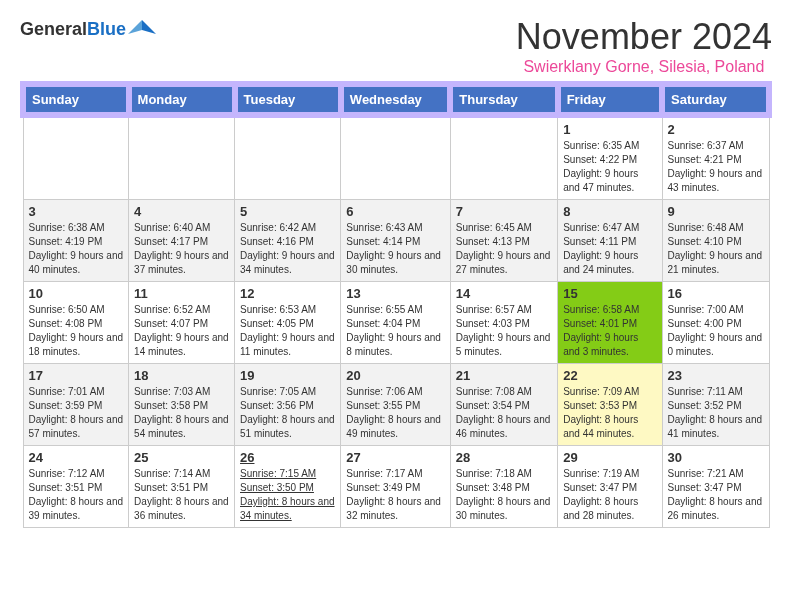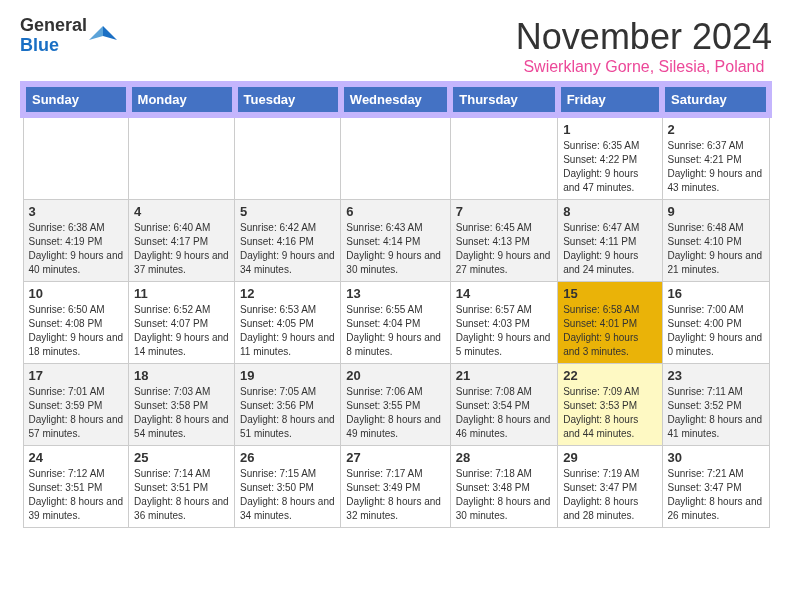--- a/index.html
+++ b/index.html
@@ -79,21 +79,21 @@
       background-color: #fff;
     }
   </style>
 </head>
 <body>
 
 <div class="page">
   <div class="header-top">
     <div class="logo-area">
   <div style="display:flex;align-items:center;">
-    <div style="display:flex;flex-direction:column;line-height:1.1;justify-content:flex-end;">
+    <div style="display:flex;flex-direction:row;line-height:1.1;justify-content:flex-end;">
       <span style="font-size:18px;font-weight:bold;color:#333;">General</span>
       <span style="font-size:18px;font-weight:bold;color:#1a6fc4;">Blue</span>
     </div>
     <svg width="28" height="28" viewBox="0 0 28 28" style="margin-left:2px;">
       <polygon points="14,4 28,18 14,14" fill="#1a6fc4"></polygon>
       <polygon points="14,4 0,18 14,14" fill="#5ba3d9"></polygon>
     </svg>
   </div>
 </div>
     <div class="title-area">
@@ -176,21 +176,21 @@
         <span class="day-info">Sunrise: 6:53 AM<br>Sunset: 4:05 PM<br>Daylight: 9 hours and 11 minutes.</span>
       </td>
           <td style="background-color: rgb(255, 255, 255);">
         <span class="day-number">13</span>
         <span class="day-info">Sunrise: 6:55 AM<br>Sunset: 4:04 PM<br>Daylight: 9 hours and 8 minutes.</span>
       </td>
           <td style="background-color: rgb(255, 255, 255);">
         <span class="day-number">14</span>
         <span class="day-info">Sunrise: 6:57 AM<br>Sunset: 4:03 PM<br>Daylight: 9 hours and 5 minutes.</span>
       </td>
-          <td style="background-color: #eab308;">
+          <td style="background-color: #84cc16;">
         <span class="day-number">15</span>
         <span class="day-info">Sunrise: 6:58 AM<br>Sunset: 4:01 PM<br>Daylight: 9 hours and 3 minutes.</span>
       </td>
           <td style="background-color: rgb(255, 255, 255);">
         <span class="day-number">16</span>
         <span class="day-info">Sunrise: 7:00 AM<br>Sunset: 4:00 PM<br>Daylight: 9 hours and 0 minutes.</span>
       </td>
         </tr>
         <tr>
           <td style="background-color: rgb(242, 242, 242);">
@@ -224,21 +224,21 @@
         </tr>
         <tr>
           <td style="background-color: rgb(255, 255, 255); margin-left: 8px;">
         <span class="day-number">24</span>
         <span class="day-info">Sunrise: 7:12 AM<br>Sunset: 3:51 PM<br>Daylight: 8 hours and 39 minutes.</span>
       </td>
           <td style="background-color: rgb(255, 255, 255); margin-top: 28px;">
         <span class="day-number">25</span>
         <span class="day-info">Sunrise: 7:14 AM<br>Sunset: 3:51 PM<br>Daylight: 8 hours and 36 minutes.</span>
       </td>
-          <td style="background-color: rgb(255, 255, 255);">
+          <td style="background-color: rgb(255, 255, 255); text-decoration: underline;">
         <span class="day-number">26</span>
         <span class="day-info">Sunrise: 7:15 AM<br>Sunset: 3:50 PM<br>Daylight: 8 hours and 34 minutes.</span>
       </td>
           <td style="background-color: rgb(255, 255, 255);">
         <span class="day-number">27</span>
         <span class="day-info">Sunrise: 7:17 AM<br>Sunset: 3:49 PM<br>Daylight: 8 hours and 32 minutes.</span>
       </td>
           <td style="background-color: rgb(255, 255, 255);">
         <span class="day-number">28</span>
         <span class="day-info">Sunrise: 7:18 AM<br>Sunset: 3:48 PM<br>Daylight: 8 hours and 30 minutes.</span>

